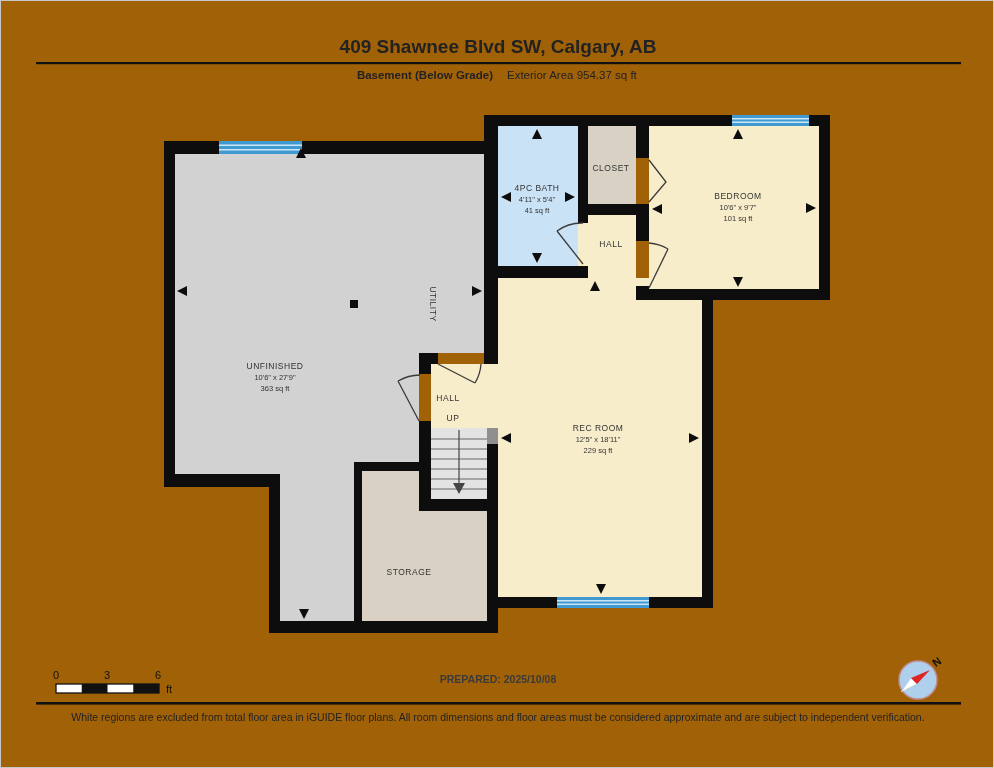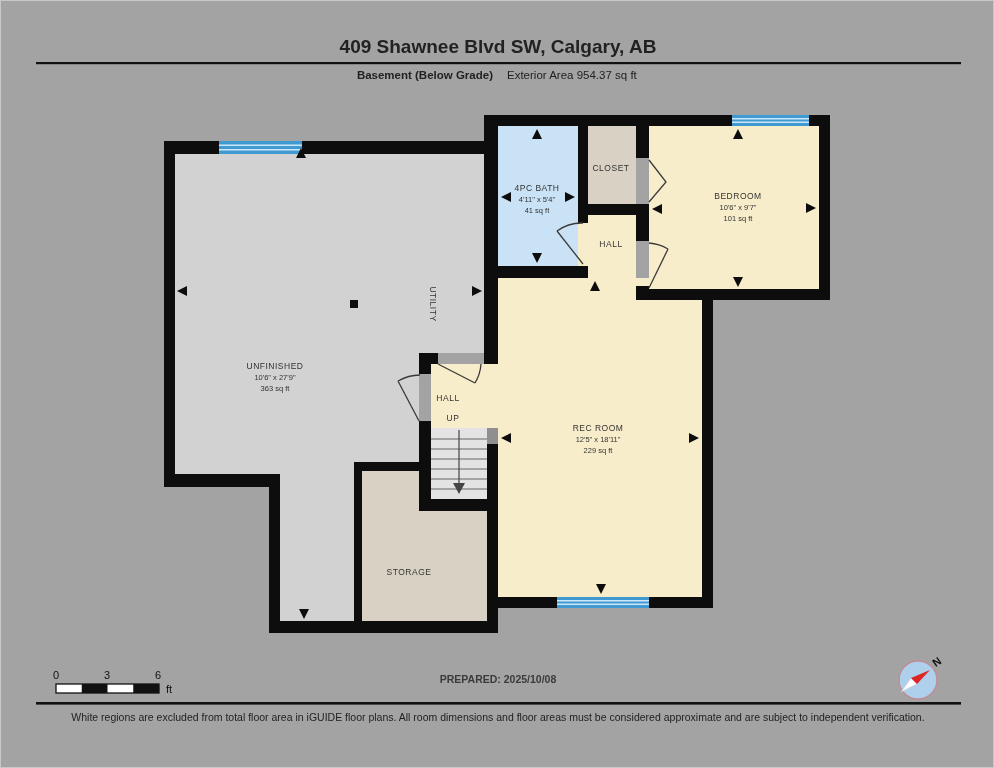--- a/index.html
+++ b/index.html
@@ -1,18 +1,18 @@
 <!DOCTYPE html>
 <html><head>
 <meta charset="utf-8">
 <style>
   html,body{margin:0;padding:0;background:#e8e8e8;}
   .page{
     width:994px;height:768px;position:relative;margin:0 auto;
-    background:#a3a3a3;border:1px solid #c8c8c8;box-sizing:border-box;
+    background:#a16207;border:1px solid #c8c8c8;box-sizing:border-box;
     font-family:"Liberation Sans",sans-serif;overflow:hidden;
   }
   svg{position:absolute;left:0;top:0;}
   text{font-family:"Liberation Sans",sans-serif;fill:#222;}
   .title{font-size:19px;font-weight:bold;}
   .subtitle-b{font-size:11.5px;font-weight:bold;}
   .subtitle-r{font-size:11.5px;}
   .room-name{font-size:8.5px;letter-spacing:.5px;fill:#333;}
   .room-dim{font-size:7.5px;fill:#333;}
   .scale-num{font-size:11px;fill:#111;}

